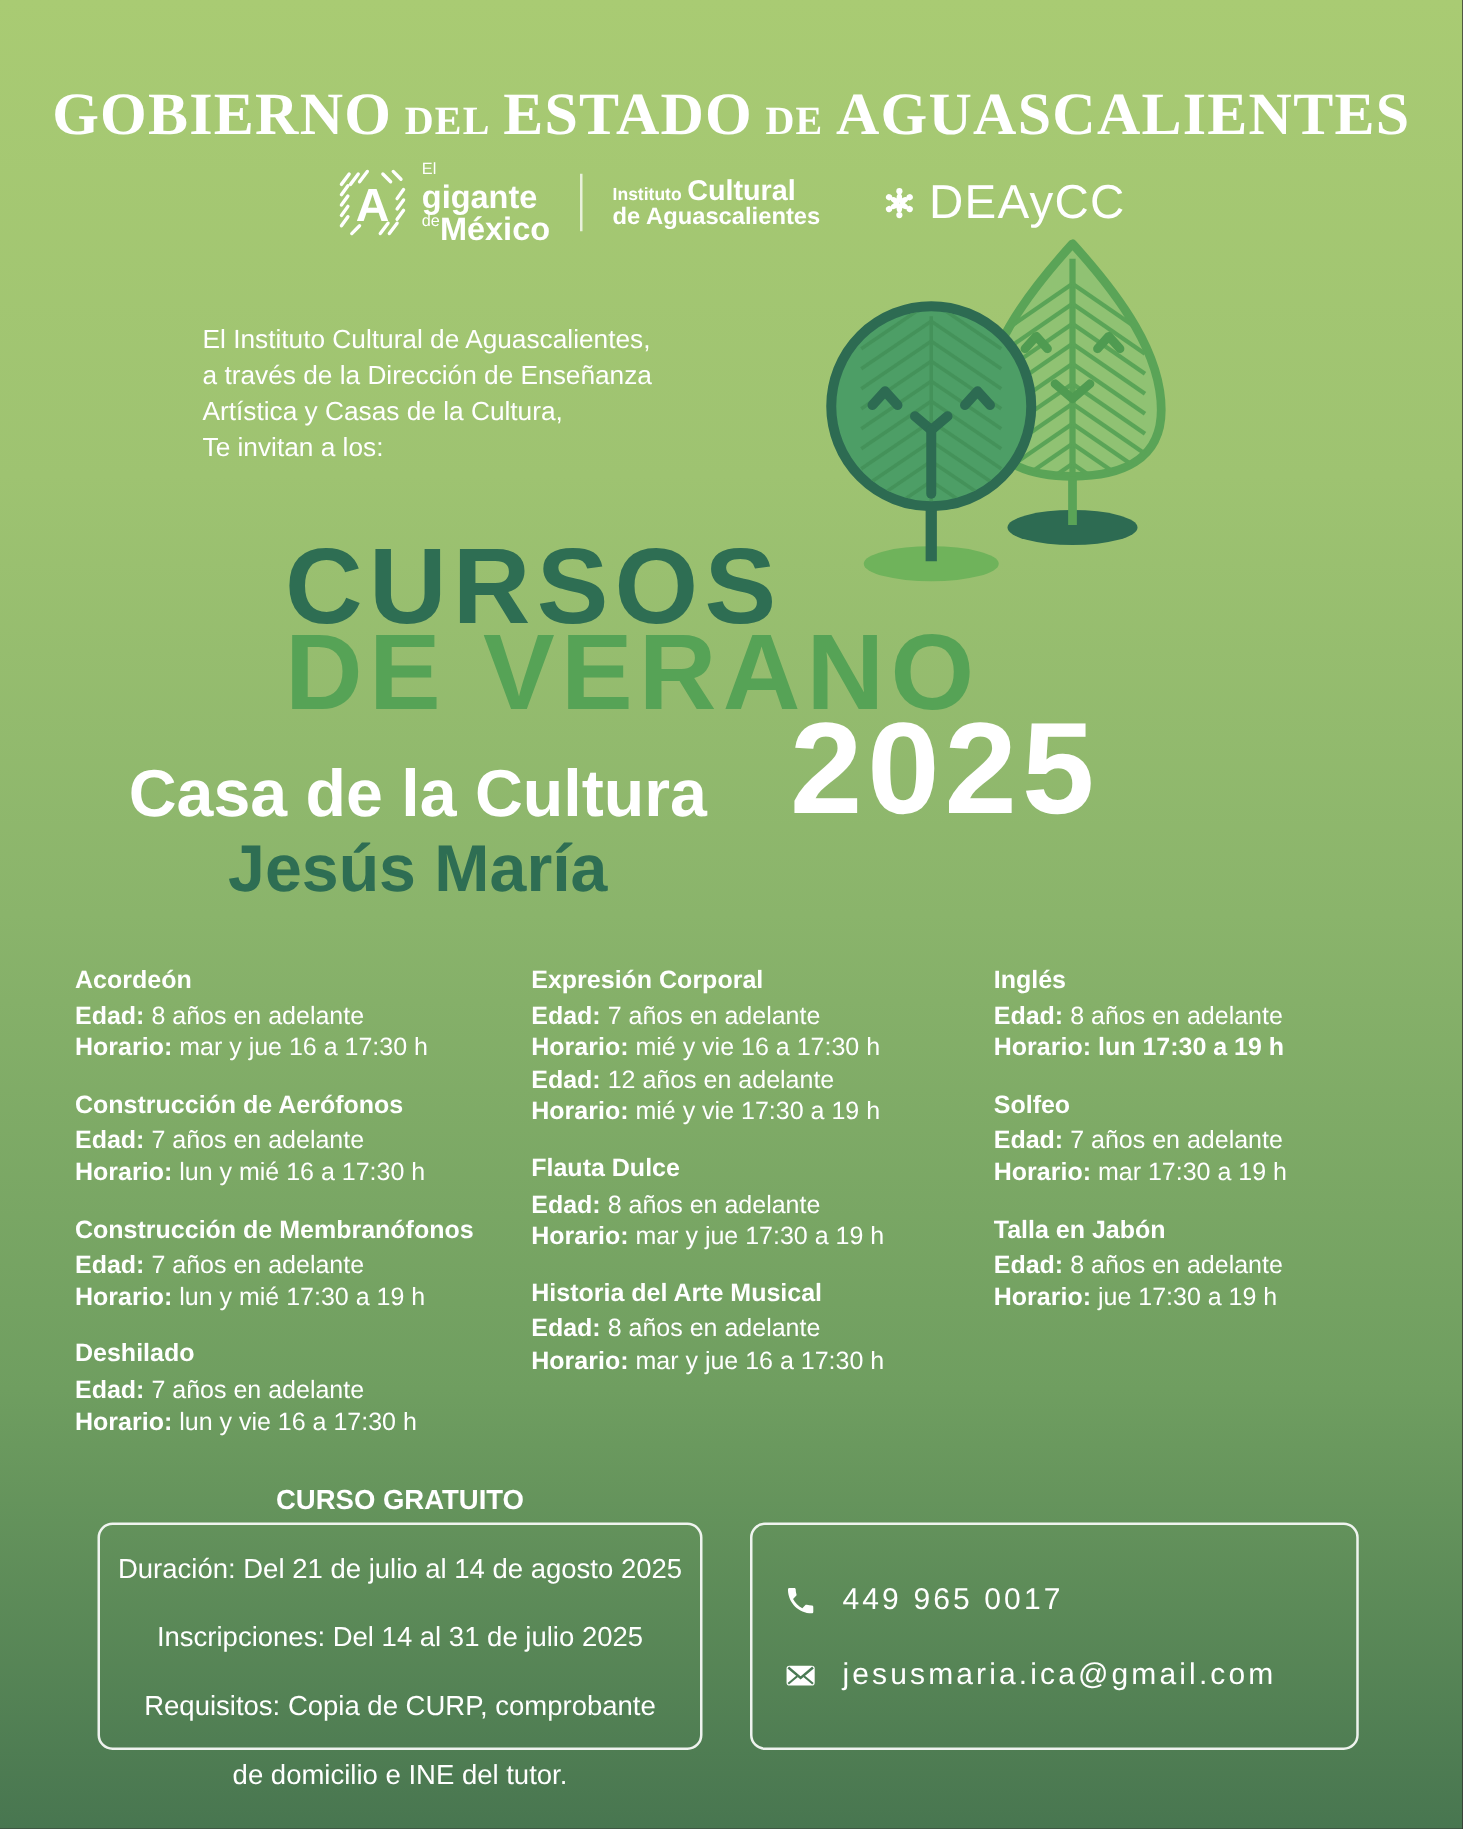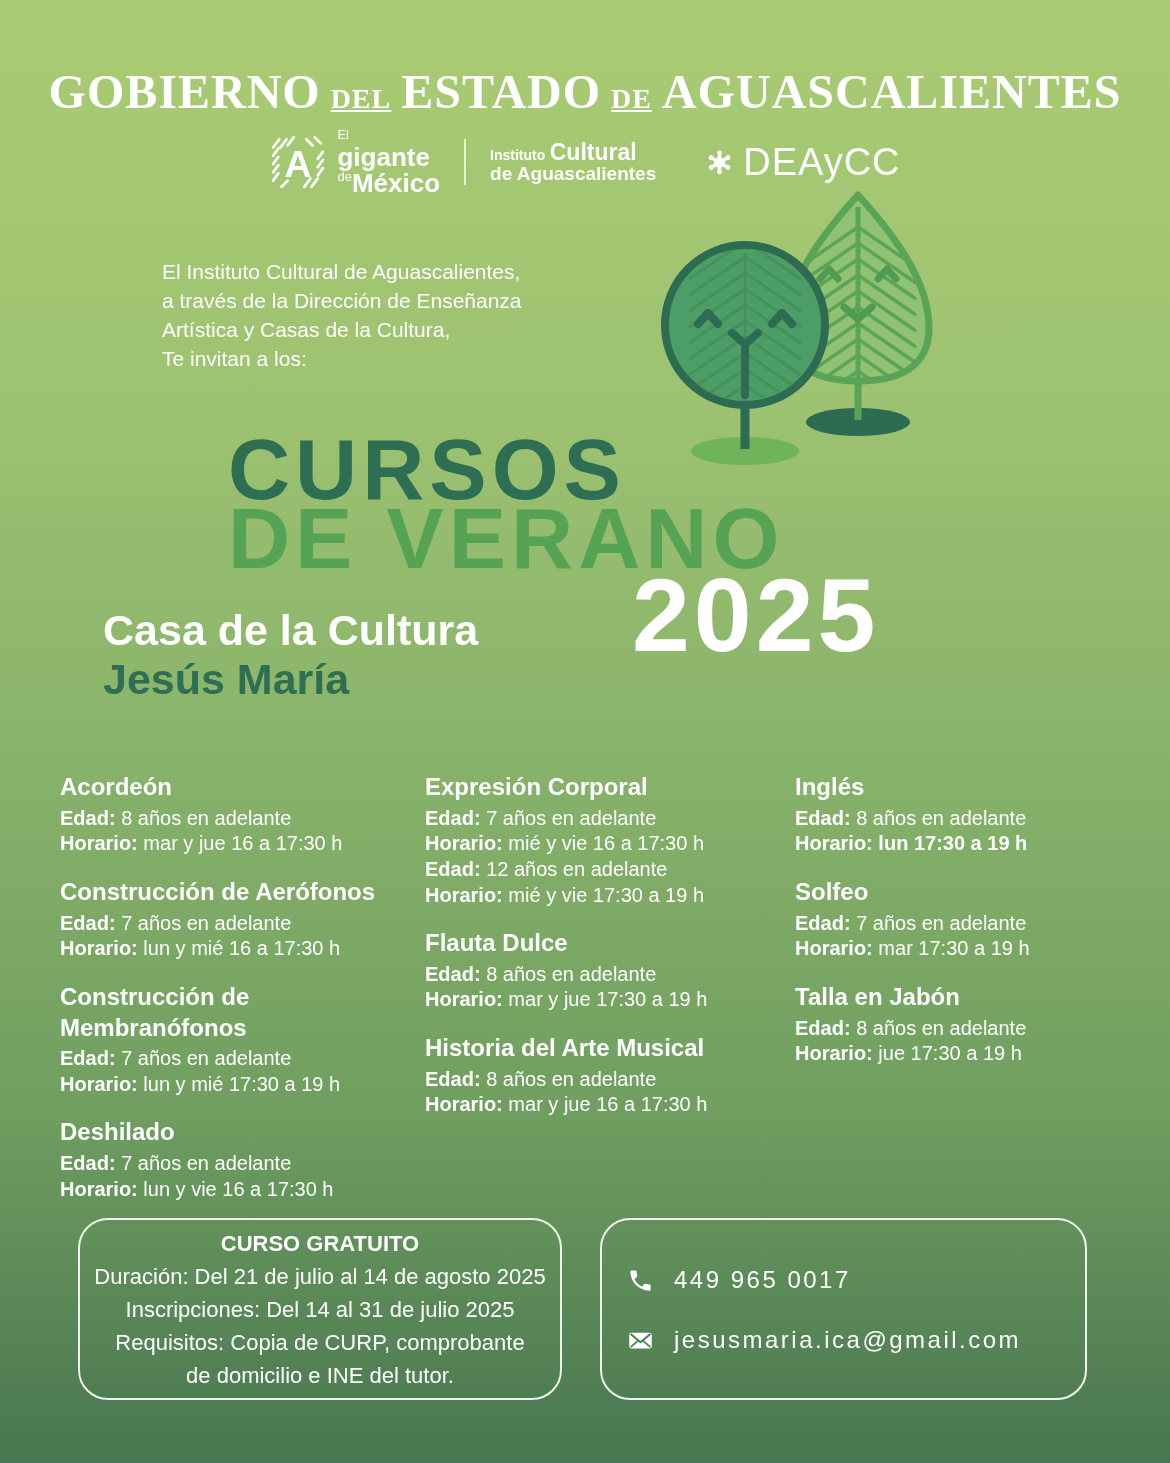--- a/index.html
+++ b/index.html
@@ -13,21 +13,21 @@
     background:linear-gradient(180deg,#a9cb73 0%,#9ec371 26%,#8ab46b 50%,#6f9e60 76%,#487650 100%);
   }
   
   .header-title{
     position:absolute;top:64px;left:0;right:0;
     text-align:center;white-space:nowrap;
     font-family:"Liberation Serif","DejaVu Serif",serif;
     font-weight:bold;letter-spacing:1px;
   }
   .header-title .big{font-size:48px;}
-  .header-title .small{font-size:28px;padding:0 5px;text-decoration:underline;}
+  .header-title .small{font-size:32px;padding:0 5px;}
   
   .logos{
     position:absolute;top:128px;left:0;right:0;
     display:flex;justify-content:center;align-items:center;gap:24px;
   }
   .logo-block{display:flex;align-items:center;gap:10px;}
   .gig-text{line-height:1;}
   .gig-text .tiny{font-size:13px;font-weight:normal;vertical-align:top;}
   .gig-text .big{font-size:26px;font-weight:bold;}
   .logo-divider{width:2px;height:46px;background:rgba(255,255,255,.75);}
@@ -40,34 +40,34 @@
   .intro{
     position:absolute;top:258px;left:162px;width:600px;
     text-align:left;font-size:21px;font-weight:normal;line-height:1.38;
   }
   
   .trees{position:absolute;left:645px;top:183px;width:335px;height:300px;}
   
   .title-line1{position:absolute;left:228px;top:420px;font-size:86px;font-weight:bold;color:#2e6e53;letter-spacing:5px;}
   .title-line2{position:absolute;left:228px;top:489px;font-size:86px;font-weight:bold;color:#56a356;letter-spacing:5px;}
   .title-year{position:absolute;left:632px;top:556px;font-size:104px;font-weight:bold;color:#fff;letter-spacing:4px;}
-  .venue{position:absolute;left:103px;top:606px;font-size:43px;font-weight:bold;line-height:1.13;}
+  .venue{position:absolute;left:103px;top:606px;font-size:53px;font-weight:bold;line-height:1.13;text-align:center;}
   .venue .v2{color:#2e6e53;}
   
   .courses{position:absolute;left:60px;top:772px;width:1058px;display:flex;}
   .ccol1{width:365px;}
   .ccol2{width:370px;}
   .ccol3{width:323px;}
   .course{margin-bottom:20px;}
-  .cname{margin:0 0 3px;font-size:24px;font-weight:bold;line-height:1.28;}
+  .cname{margin:0 0 3px;font-size:20px;font-weight:bold;line-height:1.28;}
   .cline{margin:0;font-size:20px;line-height:1.28;}
   .cline strong{font-weight:bold;}
   .cline.bold, .cline.bold span{font-weight:bold;}
   
-  .box{position:absolute;border:2px solid rgba(255,255,255,.9);border-radius:30px;box-sizing:border-box;}
+  .box{position:absolute;border:2px solid rgba(255,255,255,.9);border-radius:12px;box-sizing:border-box;gap:22px;}
   .info-box{
     left:78px;top:1218px;width:484px;height:182px;
     display:flex;flex-direction:column;justify-content:center;
     text-align:center;font-size:22px;line-height:1.5;padding:0 4px;
   }
   .info-box .ib-title{font-weight:bold;}
   .contact-box{left:600px;top:1218px;width:487px;height:182px;padding:46px 0 0 25px;}
   .contact-row{display:flex;align-items:center;gap:20px;font-size:24px;letter-spacing:2.5px;margin-bottom:32px;}
   .cicon{width:27px;height:27px;flex:0 0 auto;}
 </style>

